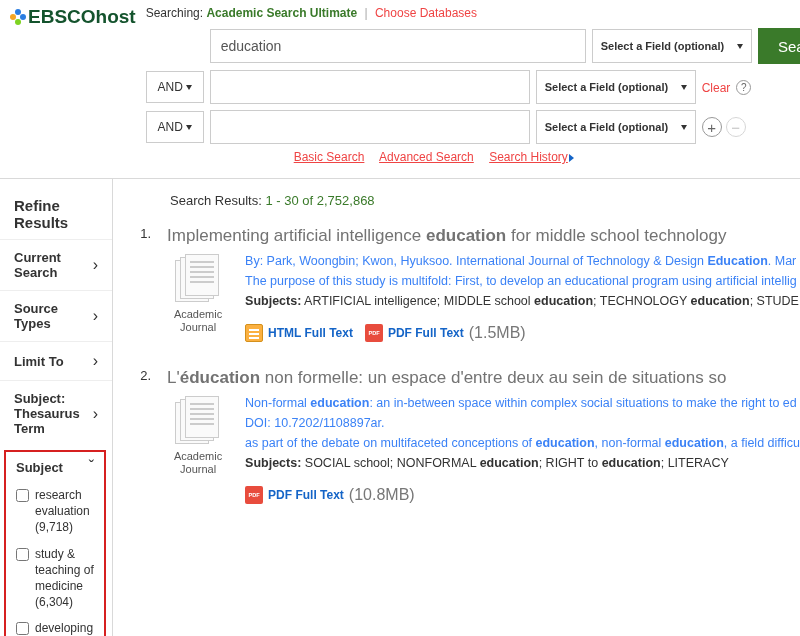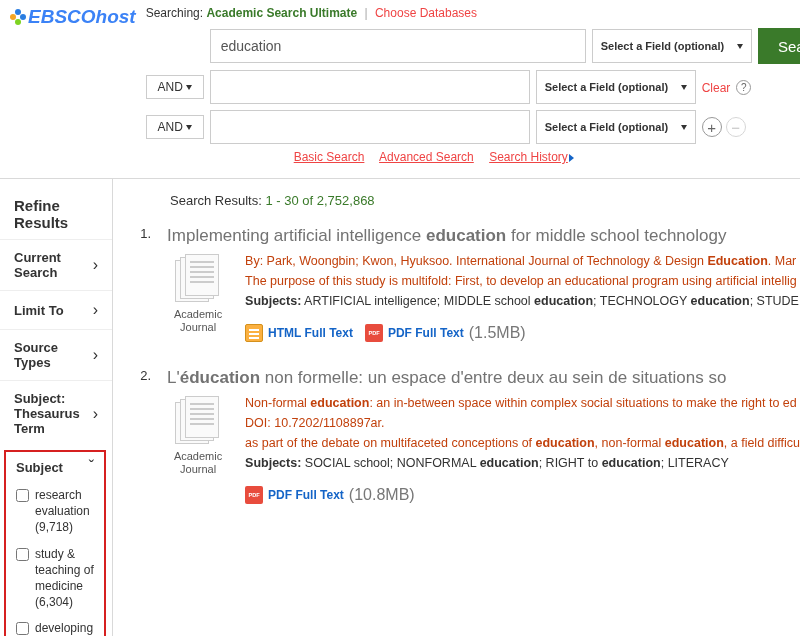--- a/index.html
+++ b/index.html
@@ -1,35 +1,35 @@
 <!DOCTYPE html>
 <html><head>
 <meta charset="utf-8">
 <style>
 * { box-sizing: border-box; margin: 0; padding: 0; }
 body { font-family: Arial, Helvetica, sans-serif; font-size: 13px; color: #333; background: #fff; width: 800px; overflow: hidden; }
 a { color: #ef4444; text-decoration: none; }
 
 .top-area { padding: 6px 0 0 10px; }
 .logo-row { display: flex; align-items: flex-start; gap: 10px; }
-.logo { font-size: 19px; font-weight: bold; color: #3b82f6; display: flex; align-items: center; gap: 2px; font-style: italic; }
+.logo { font-size: 19px; font-weight: bold; color: #14532d; display: flex; align-items: center; gap: 2px; }
 .logo-dots { position: relative; width: 16px; height: 16px; }
 .logo-dots span { position: absolute; width: 6px; height: 6px; border-radius: 50%; }
 .d1 { background: #2a7de1; top: 0; left: 5px; }
 .d2 { background: #f5a623; top: 5px; left: 0; }
 .d3 { background: #7ed321; top: 10px; left: 5px; }
 .d4 { background: #2a7de1; top: 5px; left: 10px; }
 
 .search-hdr { font-size: 12px; color: #333; margin-bottom: 8px; }
 .search-hdr .db { color: #3a7a2a; font-weight: bold; }
 .search-hdr .sep { color: #aaa; margin: 0 4px; }
 
 .search-rows { margin-left: 0; }
 .srow { display: flex; gap: 6px; margin-bottom: 6px; align-items: center; }
-.bool-sel { width: 58px; height: 24px; border: 1px solid #ccc; background: #fff; font-size: 12px; display: flex; align-items: center; justify-content: center; gap: 3px; }
+.bool-sel { width: 58px; height: 32px; border: 1px solid #ccc; background: #fff; font-size: 12px; display: flex; align-items: center; justify-content: center; gap: 3px; }
 .bool-spacer { width: 58px; }
 .caret-down { width: 0; height: 0; border-left: 3.5px solid transparent; border-right: 3.5px solid transparent; border-top: 5px solid #333; display: inline-block; }
 .srch-inp { width: 320px; height: 34px; border: 1px solid #ccc; padding: 0 10px; font-size: 14px; color: #555; }
 .field-sel { width: 160px; height: 34px; border: 1px solid #ccc; background: #fff; font-size: 11px; font-weight: bold; display: flex; align-items: center; justify-content: space-between; padding: 0 8px; }
 .search-btn { width: 88px; height: 36px; background: #3a7a2a; color: #fff; border: none; font-size: 15px; cursor: pointer; }
 .clear-lnk { font-size: 12px; display: flex; align-items: flex-end; gap: 6px; }
 .qmark { width: 15px; height: 15px; border: 1px solid #999; border-radius: 50%; display: inline-flex; align-items: center; justify-content: center; font-size: 10px; color: #666; }
 .plusminus { display: flex; gap: 4px; }
 .circ-btn { width: 20px; height: 20px; border: 1px solid #999; border-radius: 50%; display: inline-flex; align-items: center; justify-content: center; font-size: 15px; color: #666; cursor: pointer; }
 .circ-btn.dim { opacity: 0.4; }
@@ -65,21 +65,21 @@
 .doc-page.p1 { top: 6px; left: 0; }
 .doc-page.p2 { top: 3px; left: 5px; }
 .doc-page.p3 { top: 0; left: 10px; }
 .doc-lines { position: absolute; top: 6px; left: 4px; right: 4px; }
 .doc-lines div { height: 2px; background: #ccc; margin-bottom: 3px; }
 .src-label { font-size: 11px; color: #555; line-height: 1.2; }
 
 .res-body { flex: 1; min-width: 0; overflow: hidden; }
 .res-title { font-size: 17px; color: #737373; margin-bottom: 8px; white-space: nowrap; overflow: hidden; }
 .res-title b { font-weight: bold; }
-.res-line { font-size: 12.5px; color: #c2410c; margin-bottom: 6px; white-space: nowrap; overflow: hidden; }
+.res-line { font-size: 12.5px; color: #3b82f6; margin-bottom: 6px; white-space: nowrap; overflow: hidden; }
 .res-line.sub { color: #333; }
 .res-line.sub b { font-weight: bold; }
 .res-line strong { font-weight: bold; }
 
 .ft-row { display: flex; align-items: center; gap: 12px; margin-top: 16px; }
 .ft-item { display: flex; align-items: center; gap: 5px; font-size: 12px; font-weight: bold; color: #1464c7; }
 .ft-size { font-size: 16px; color: #777; font-weight: normal; }
 .ico-html { width: 18px; height: 18px; background: #fbb040; border: 1px solid #d4901c; border-radius: 2px; position: relative; }
 .ico-html::after { content: ""; position: absolute; top: 4px; left: 3px; right: 3px; height: 2px; background: #fff; box-shadow: 0 4px 0 #fff, 0 8px 0 #fff; }
 .ico-pdf { width: 18px; height: 18px; background: #e84c3d; border-radius: 2px; position: relative; display: flex; align-items: center; justify-content: center; color: #fff; font-size: 8px; font-weight: bold; }
@@ -161,25 +161,25 @@
 <div class="divider"></div>
 
 <div class="main">
   <div class="sidebar">
     <div class="side-h">Refine Results</div>
     <div class="facet">
       <span>Current Search</span>
       <span class="chev-r"></span>
     </div>
     <div class="facet">
+      <span>Source Types</span>
+      <span class="chev-r"></span>
+    </div>
+    <div class="facet">
       <span>Limit To</span>
-      <span class="chev-r"></span>
-    </div>
-    <div class="facet">
-      <span>Source Types</span>
       <span class="chev-r"></span>
     </div>
     <div class="facet">
       <span>Subject: Thesaurus Term</span>
       <span class="chev-r"></span>
     </div>
 
     <div class="subject-box">
       <div class="facet">
         <span>Subject</span>

